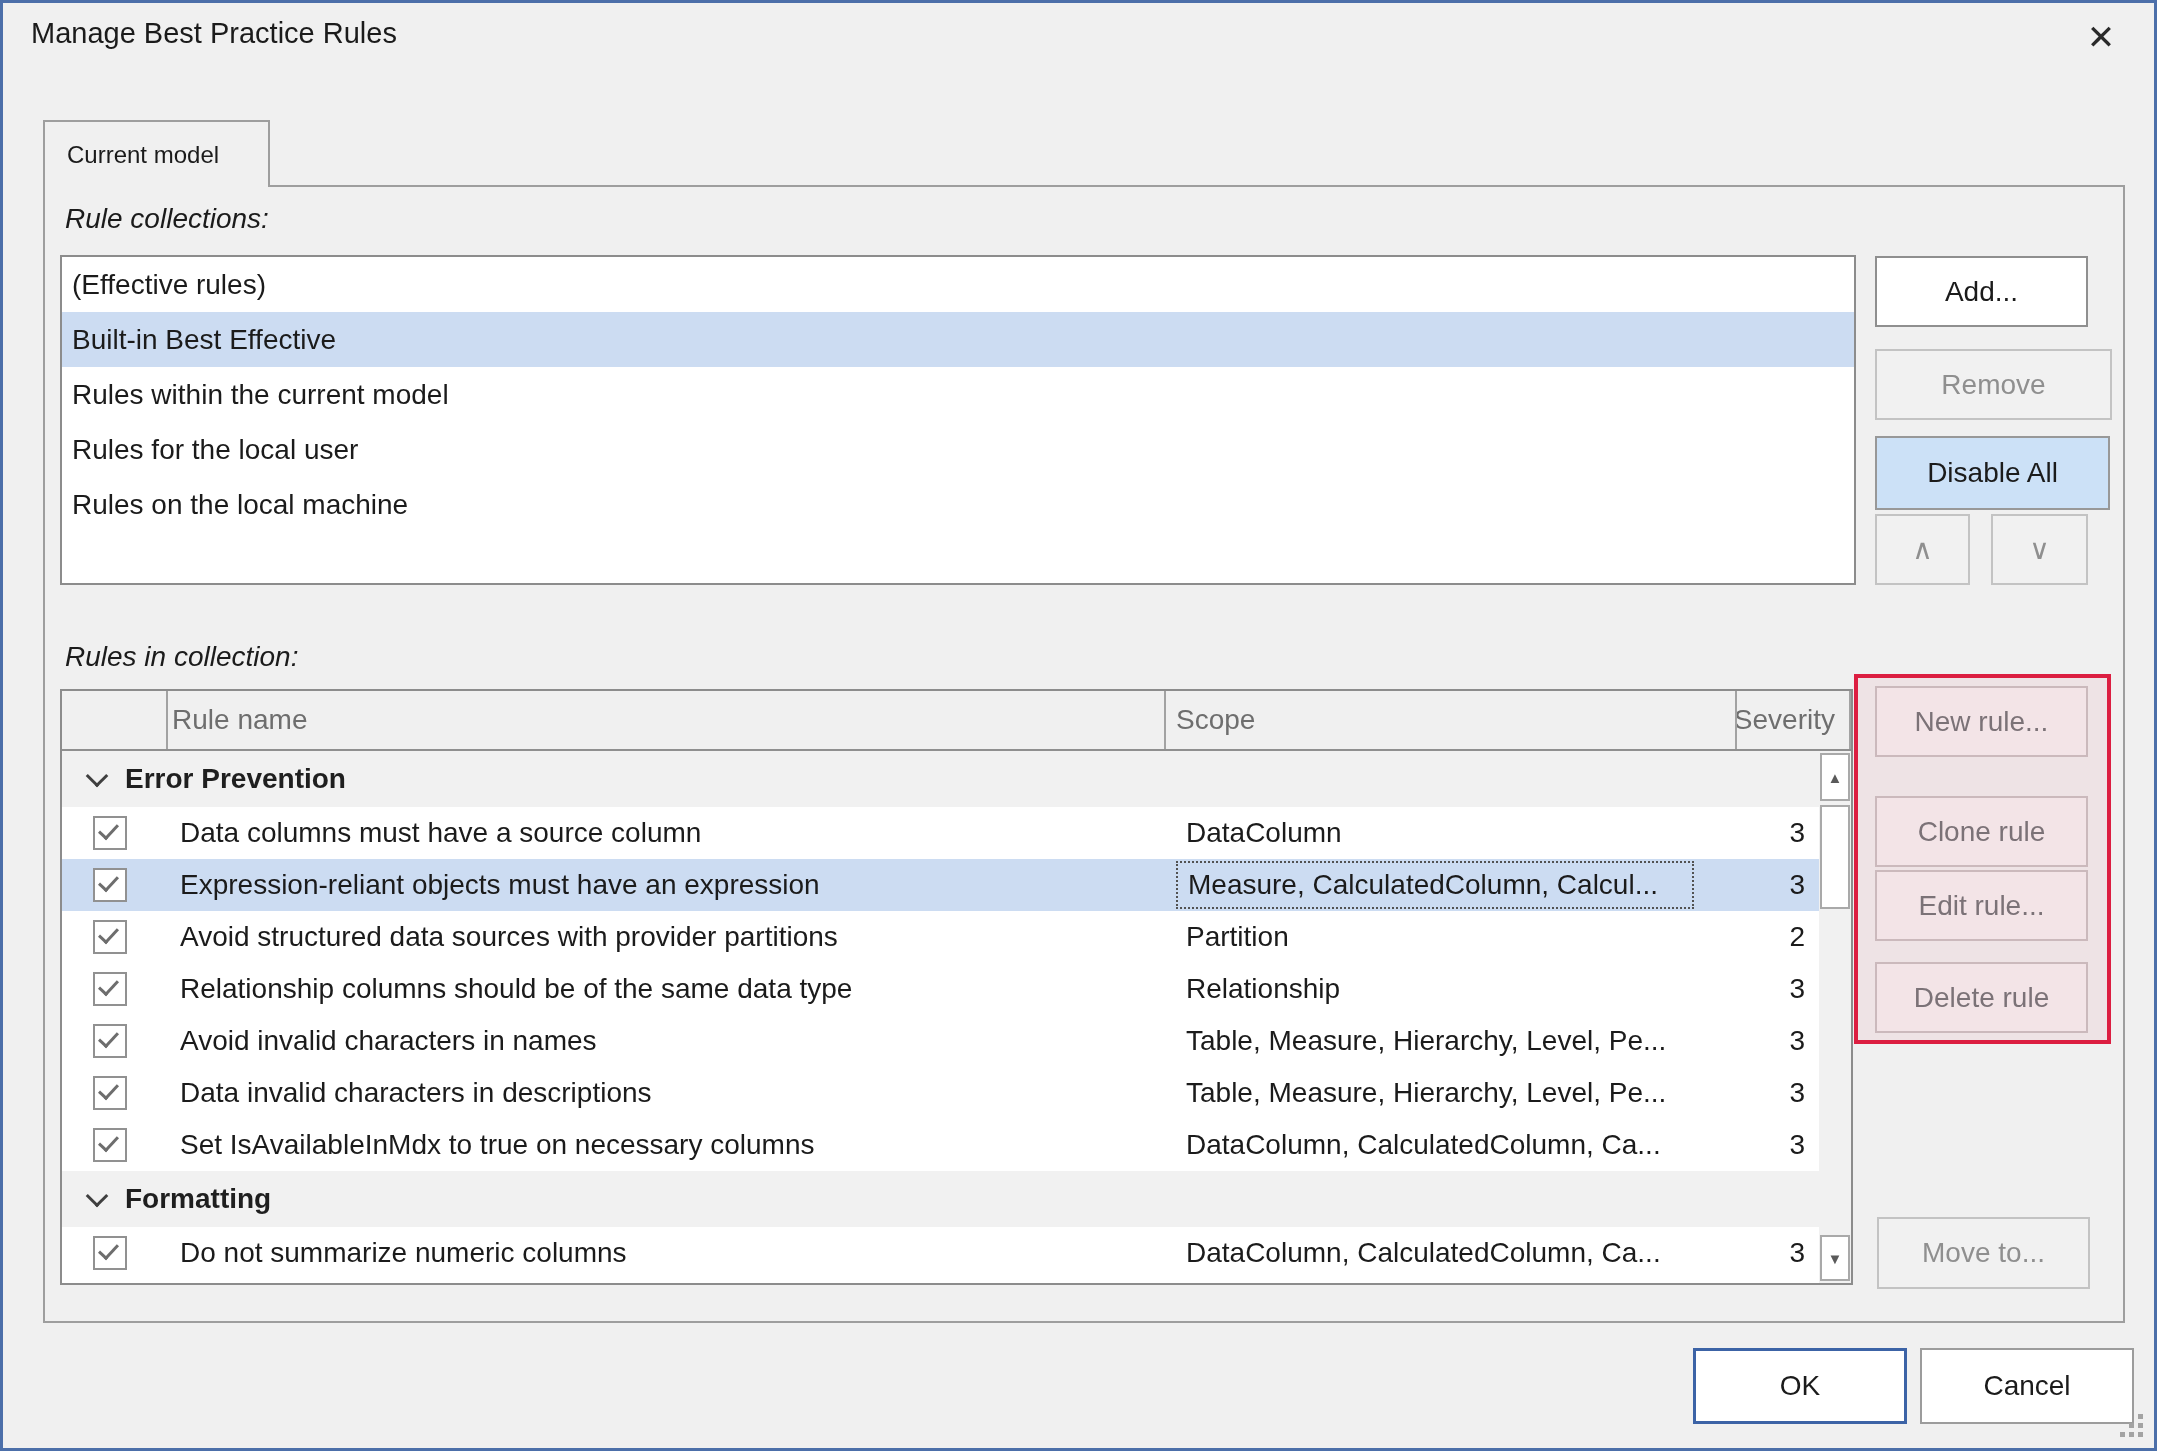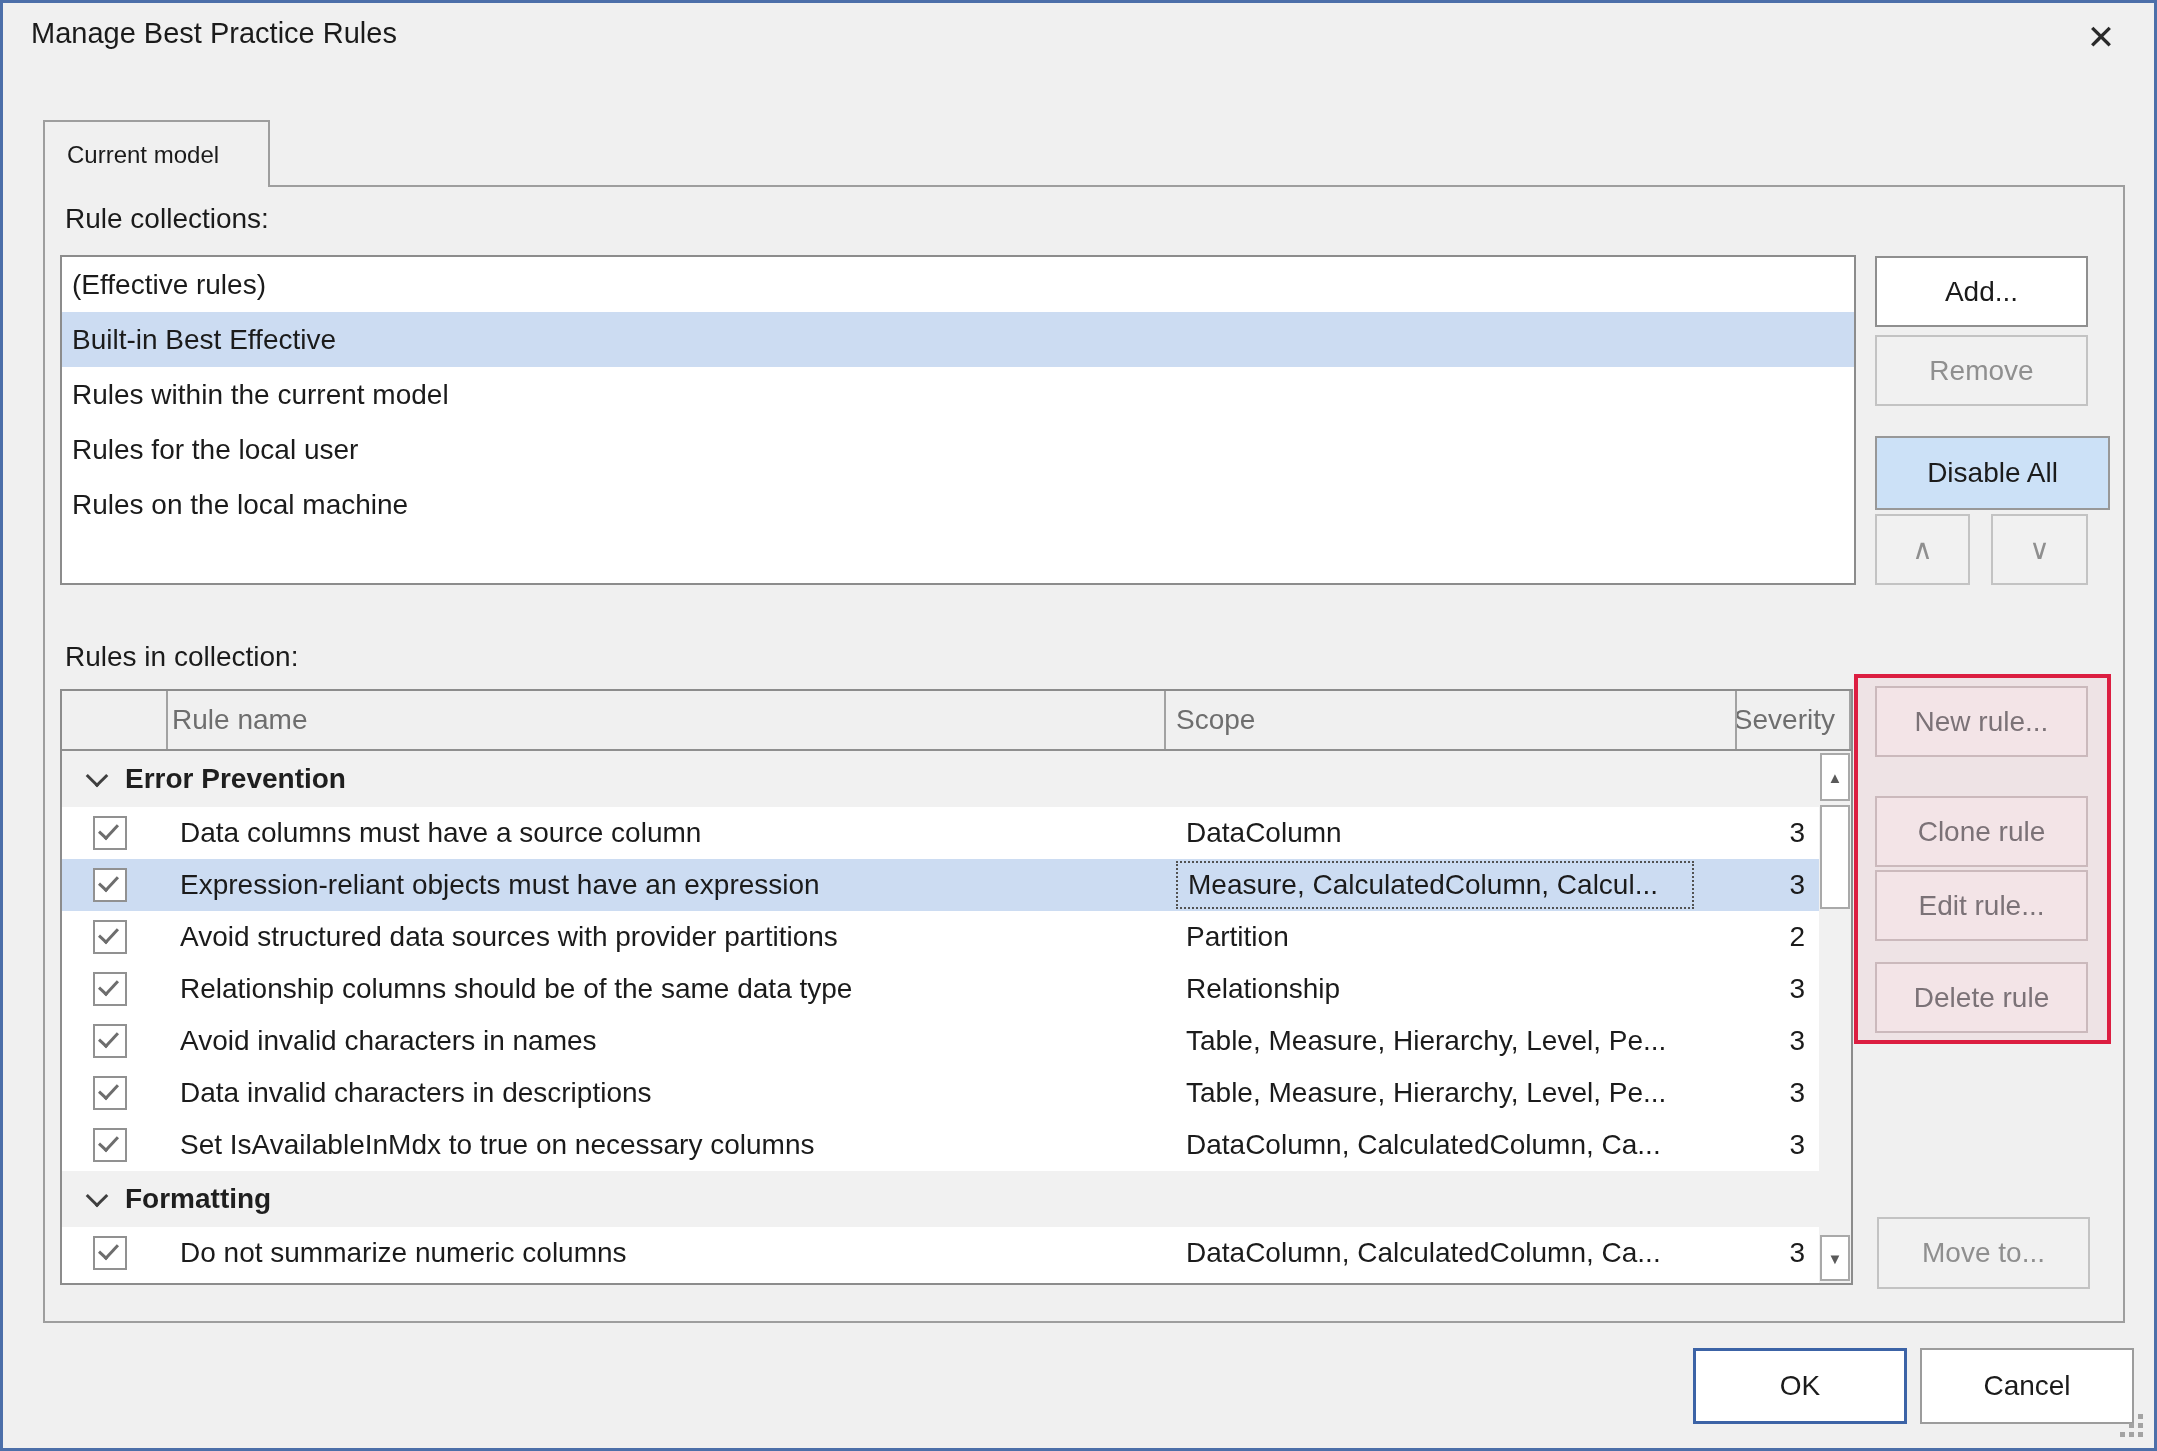--- a/index.html
+++ b/index.html
@@ -5,34 +5,34 @@
   html,body{margin:0;padding:0;}
   body{width:2157px;height:1451px;position:relative;overflow:hidden;
        font-family:"Liberation Sans", sans-serif;background:#fff;}
   .window{position:absolute;inset:0;background:#f0f0f0;border:3px solid #4c6fa9;box-sizing:border-box;}
   .title{position:absolute;left:28px;top:14px;font-size:29px;color:#1b1b1b;}
   .close-btn{position:absolute;left:2072px;top:8px;width:52px;height:52px;display:flex;align-items:center;justify-content:center;
        font-size:34px;color:#2a2a2a;cursor:pointer;}
   .tab{position:absolute;left:40px;top:117px;width:227px;height:67px;background:#f0f0f0;border:2px solid #9e9e9e;border-bottom:none;
        box-sizing:border-box;z-index:2;display:flex;align-items:center;padding-left:22px;font-size:24px;color:#1b1b1b;}
   .page{position:absolute;left:40px;top:182px;width:2082px;height:1138px;border:2px solid #9e9e9e;box-sizing:border-box;background:#f0f0f0;}
-  .label{position:absolute;font-size:28px;color:#1b1b1b;}
+  .label{position:absolute;font-size:28px;color:#1b1b1b;font-style:italic;}
   .lbl-collections{left:62px;top:200px;}
   .lbl-rules{left:62px;top:638px;}
 
   .listbox{position:absolute;left:57px;top:252px;width:1796px;height:330px;background:#fff;border:2px solid #8c8c8c;box-sizing:border-box;overflow:hidden;}
   .list-item{height:55px;display:flex;align-items:center;padding-left:10px;font-size:28px;color:#1b1b1b;white-space:nowrap;}
   .list-item.selected{background:#ccdcf2;}
 
   .btn{position:absolute;display:flex;align-items:center;justify-content:center;font-size:28px;background:#fff;
        border:2px solid #8f8f8f;color:#1b1b1b;box-sizing:border-box;cursor:pointer;}
   .btn.disabled{background:#f1f1f1;border-color:#c3c3c3;color:#8f8f8f;}
   .btn.accent{background:#cce1f7;border-color:#989898;}
   .btn-add{left:1872px;top:253px;width:213px;height:71px;}
-  .btn-remove{left:1872px;top:332px;width:213px;height:71px;}
+  .btn-remove{left:1872px;top:346px;width:237px;height:71px;}
   .btn-disable-all{left:1872px;top:433px;width:235px;height:74px;}
   .btn-up{left:1872px;top:511px;width:95px;height:71px;}
   .btn-down{left:1988px;top:511px;width:97px;height:71px;}
   .btn-move-to{left:1874px;top:1214px;width:213px;height:72px;}
   .btn-ok{left:1690px;top:1345px;width:214px;height:76px;border:3px solid #3c63a6;}
   .btn-cancel{left:1917px;top:1345px;width:214px;height:76px;border-color:#9c9c9c;}
 
   .rules-table{position:absolute;left:57px;top:686px;width:1793px;height:596px;background:#fff;border:2px solid #8c8c8c;box-sizing:border-box;}
   .table-header{position:absolute;left:0;top:0;right:0;height:60px;background:#f0f0f0;border-bottom:2px solid #8f8f8f;display:flex;box-sizing:border-box;}
   .hcell{display:flex;align-items:center;font-size:28px;color:#6e6e6e;box-sizing:border-box;border-right:2px solid #a2a2a2;white-space:nowrap;overflow:hidden;}

